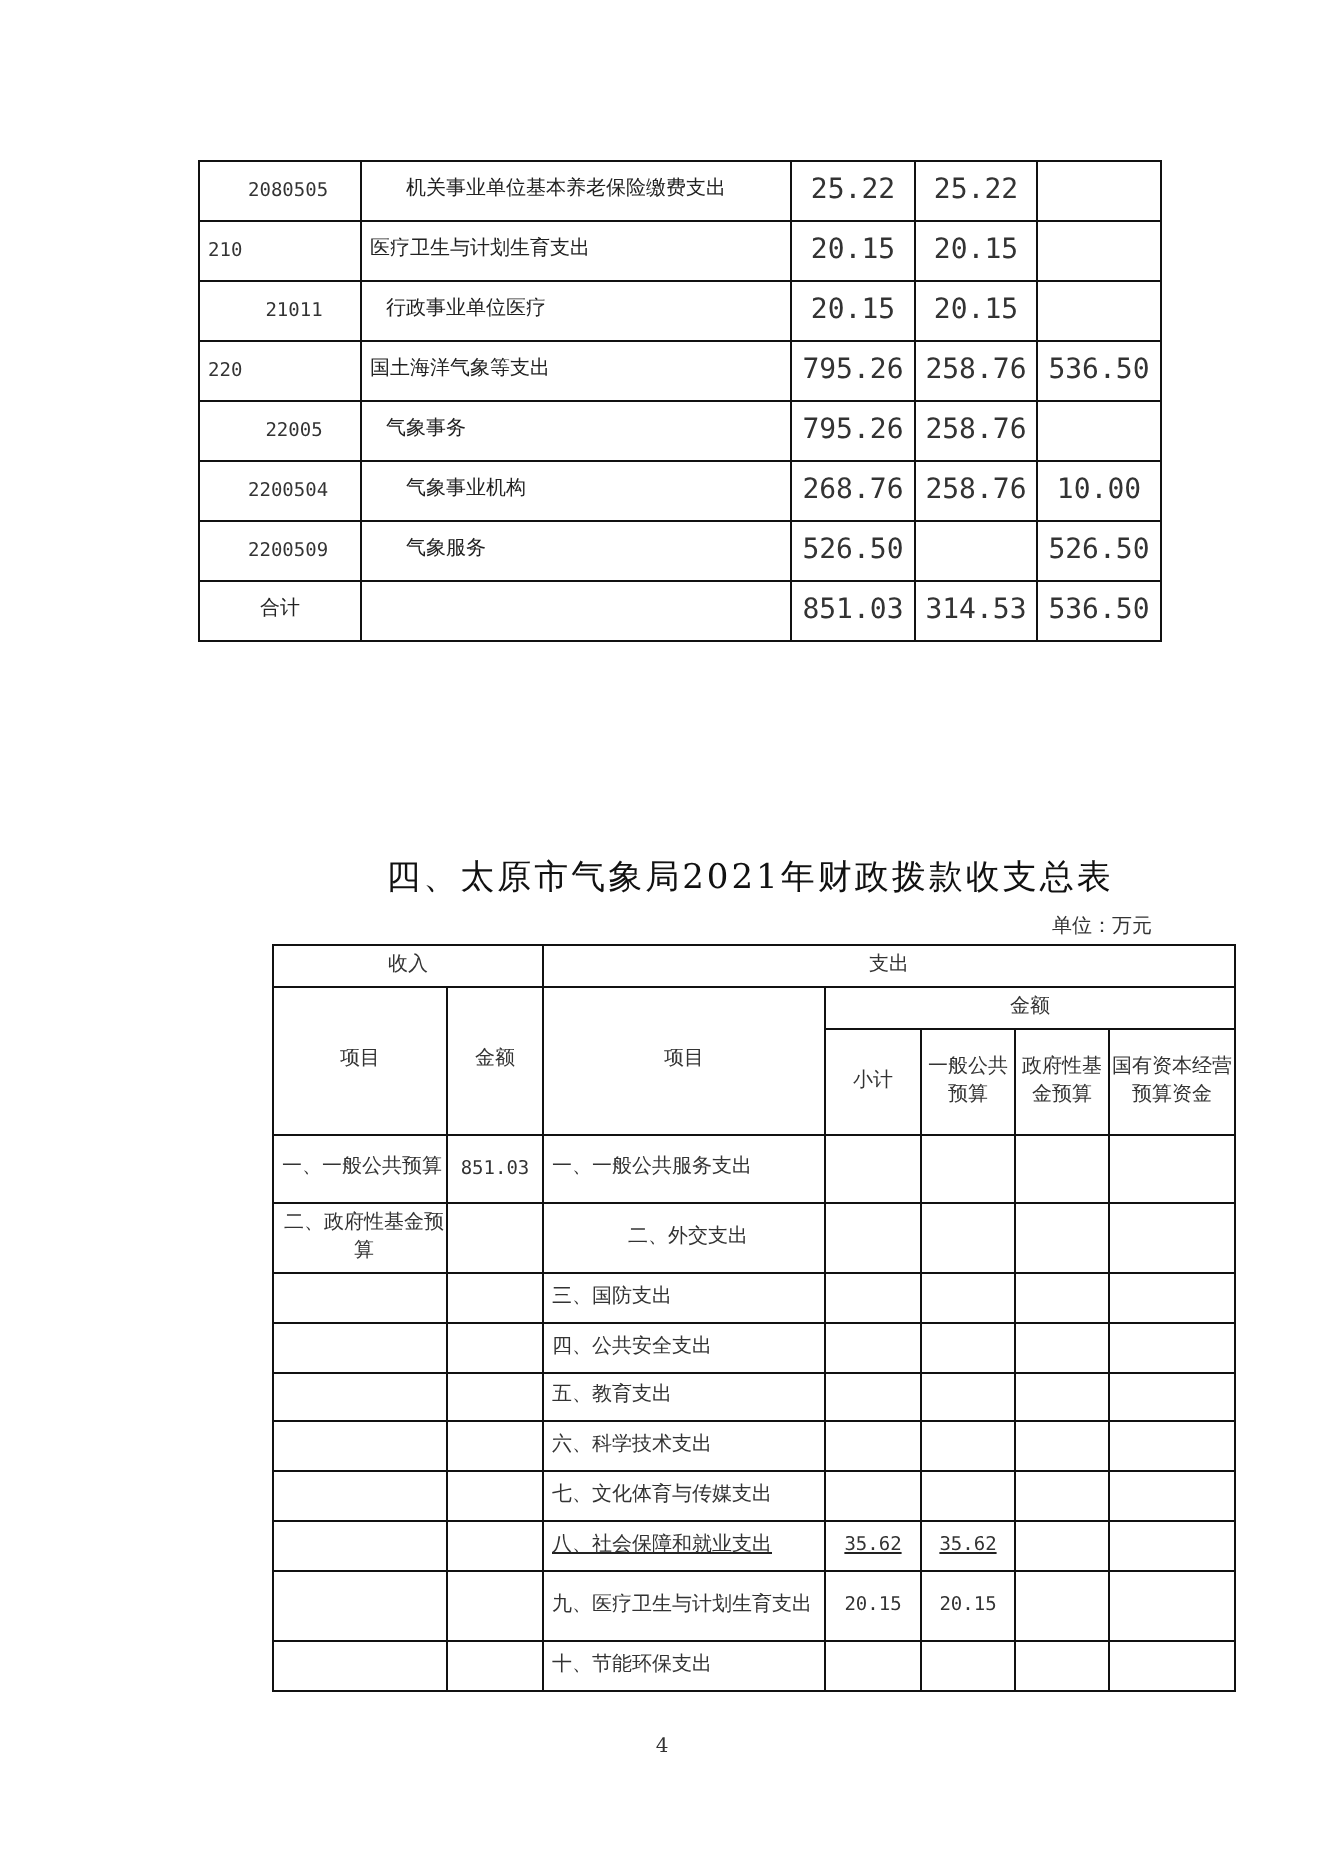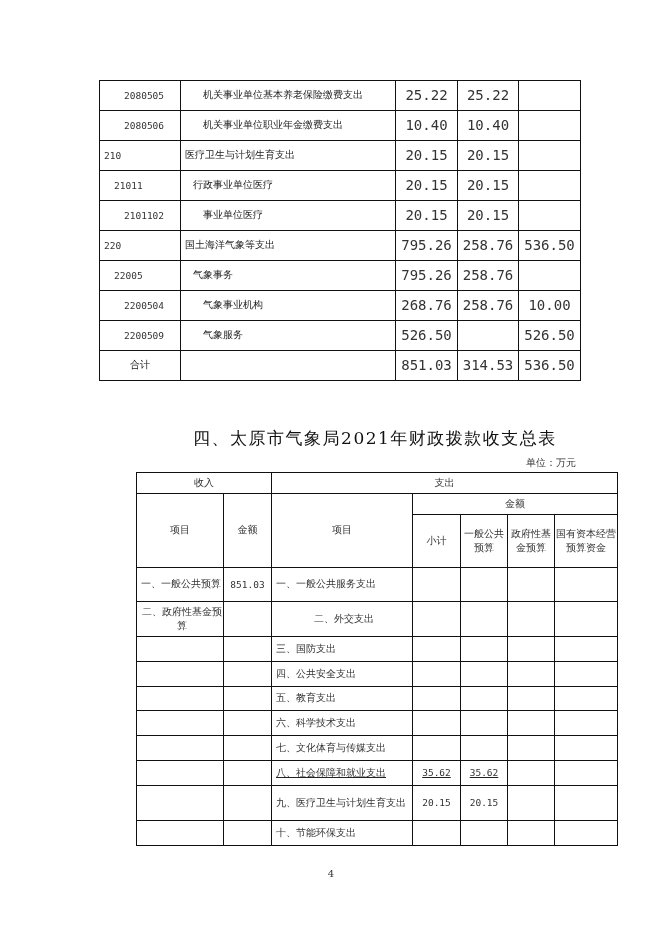--- a/index.html
+++ b/index.html
@@ -8,21 +8,21 @@
   table { border-collapse:collapse; position:absolute; table-layout:fixed; }
   td { border:1.3px solid #111; font-size:10px; padding:0; vertical-align:middle; line-height:1.45; }
   #t1 { left:99px; top:80px; width:481px; }
   #t1 td { height:29px; }
   #t1 td.num { text-align:center; font-family:"DejaVu Sans Mono","Liberation Mono",monospace; font-size:14px; color:#333; }
   #t1 td.code { font-family:"DejaVu Sans Mono","Liberation Mono",monospace; font-size:9.5px; color:#333; }
   .lv0 { padding-left:4px !important; }
   .lv1 { padding-left:12px !important; }
   .lv2 { padding-left:22px !important; }
   .nlv0 { padding-left:4px !important; }
-  .nlv1 { padding-left:14px !important; }
+  .nlv1 { padding-left:14px !important;text-align:center; }
   .nlv2 { padding-left:24px !important;margin-top:39px; }
   .center { text-align:center; }
   #title2 { position:absolute; left:0; width:662px; top:427px; text-align:center;
             font-size:17px; letter-spacing:1.5px; color:#111; font-family:"DejaVu Serif","Liberation Serif",serif;margin-left:44px; }
   #unit { position:absolute; right:86px; top:456px; font-size:10px; color:#333; }
   #t2 { left:99px; top:472px; width:481px;margin-left:37px; }
   #t2 td { font-size:10px; color:#333; }
   #t2 td.num { text-align:center; font-family:"DejaVu Sans Mono","Liberation Mono",monospace; font-size:9.5px; }
   #t2 td.left { padding-left:4px; }
   #pagenum { position:absolute; left:0; width:662px; top:868px; text-align:center; font-size:10px; color:#333; }
@@ -40,43 +40,29 @@
   </colgroup>
   <tbody id="t1-body">
       <tr>
         <td class="code nlv2">2080505</td>
         <td class="lv2">机关事业单位基本养老保险缴费支出</td>
         <td class="num">25.22</td>
         <td class="num">25.22</td>
         <td class="num"></td>
       </tr>
       <tr>
-        <td class="code nlv2">2080506</td>
-        <td class="lv2">机关事业单位职业年金缴费支出</td>
-        <td class="num">10.40</td>
-        <td class="num">10.40</td>
-        <td class="num"></td>
-      </tr>
-      <tr>
         <td class="code nlv0">210</td>
         <td class="lv0">医疗卫生与计划生育支出</td>
         <td class="num">20.15</td>
         <td class="num">20.15</td>
         <td class="num"></td>
       </tr>
       <tr>
         <td class="code nlv1">21011</td>
         <td class="lv1">行政事业单位医疗</td>
-        <td class="num">20.15</td>
-        <td class="num">20.15</td>
-        <td class="num"></td>
-      </tr>
-      <tr>
-        <td class="code nlv2">2101102</td>
-        <td class="lv2">事业单位医疗</td>
         <td class="num">20.15</td>
         <td class="num">20.15</td>
         <td class="num"></td>
       </tr>
       <tr>
         <td class="code nlv0">220</td>
         <td class="lv0">国土海洋气象等支出</td>
         <td class="num">795.26</td>
         <td class="num">258.76</td>
         <td class="num">536.50</td>

